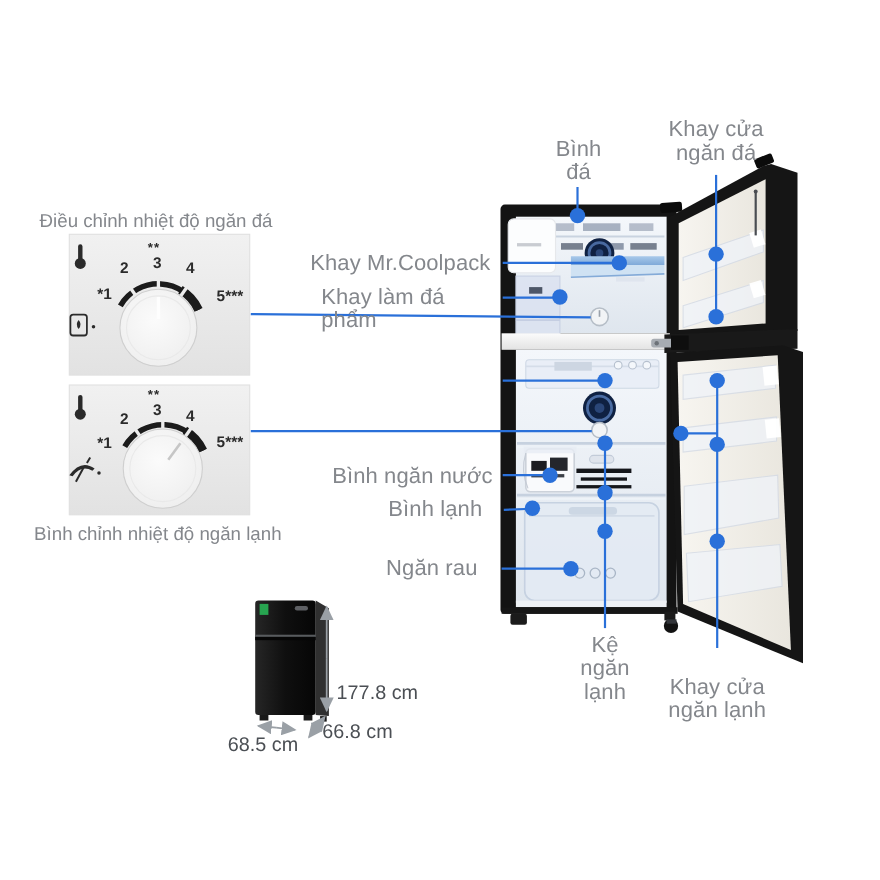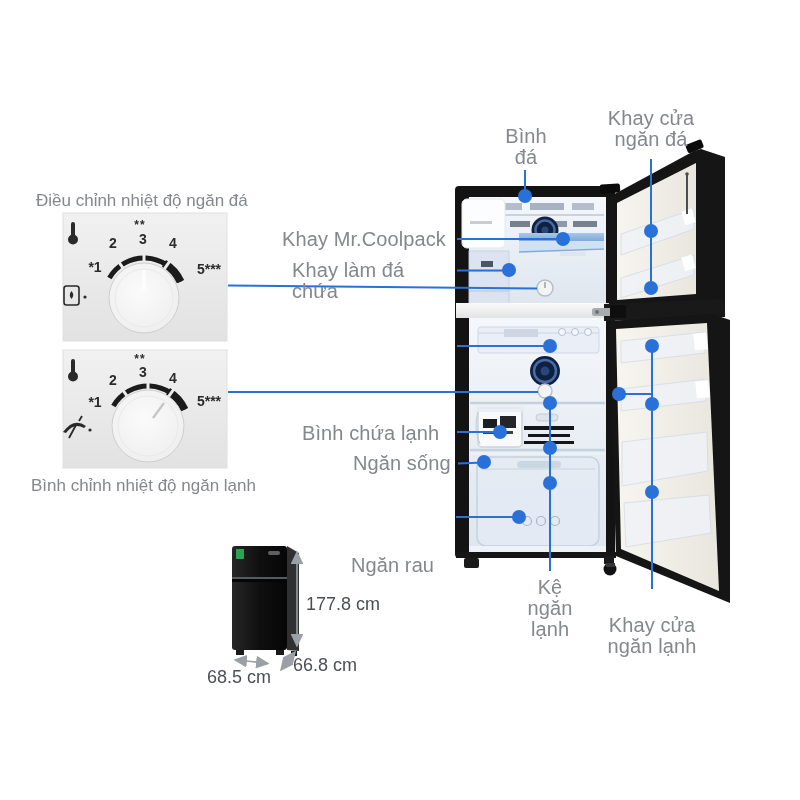--- a/index.html
+++ b/index.html
@@ -303,24 +303,24 @@
   <span class="mark" style="left:80px;top:394px;">*1</span>
   <span class="mark" style="left:98px;top:372px;">2</span>
   <span class="mark mark-sm" style="left:125px;top:352px;">**</span>
   <span class="mark" style="left:128px;top:364px;">3</span>
   <span class="mark" style="left:158px;top:370px;">4</span>
   <span class="mark mark-wide" style="left:186px;top:393px;">5***</span>
 
   <div class="callout center" style="left:497px;top:126px;width:58px;">Bình đá</div>
   <div class="callout center" style="left:607px;top:108px;width:88px;">Khay cửa ngăn đá</div>
   <div class="callout right" style="left:282px;top:229px;width:170px;">Khay Mr.Coolpack</div>
-  <div class="callout right" style="left:292px;top:260px;width:160px;">Khay làm đá chứa</div>
-  <div class="callout right" style="left:302px;top:423px;width:150px;">Bình chứa lạnh</div>
-  <div class="callout right" style="left:353px;top:453px;width:100px;">Ngăn sống</div>
-  <div class="callout right" style="left:351px;top:507px;width:100px;margin-top:48px;">Ngăn rau</div>
+  <div class="callout right" style="left:292px;top:260px;width:160px;">Khay làm đá phẩm</div>
+  <div class="callout right" style="left:302px;top:423px;width:150px;">Bình ngăn nước</div>
+  <div class="callout right" style="left:353px;top:453px;width:100px;">Bình lạnh</div>
+  <div class="callout right" style="left:351px;top:507px;width:100px;">Ngăn rau</div>
   <div class="callout center" style="left:518px;top:577px;width:64px;">Kệ ngăn lạnh</div>
   <div class="callout center" style="left:604px;top:591px;width:96px;margin-top:24px;">Khay cửa ngăn lạnh</div>
 
-  <div class="dim" style="left:306px;top:594px;">177.8 cm</div>
+  <div class="dim" style="left:306px;top:619px;">177.8 cm</div>
   <div class="dim" style="left:207px;top:667px;">68.5 cm</div>
   <div class="dim" style="left:293px;top:655px;">66.8 cm</div>
 
 </div>
 
 </body></html>

